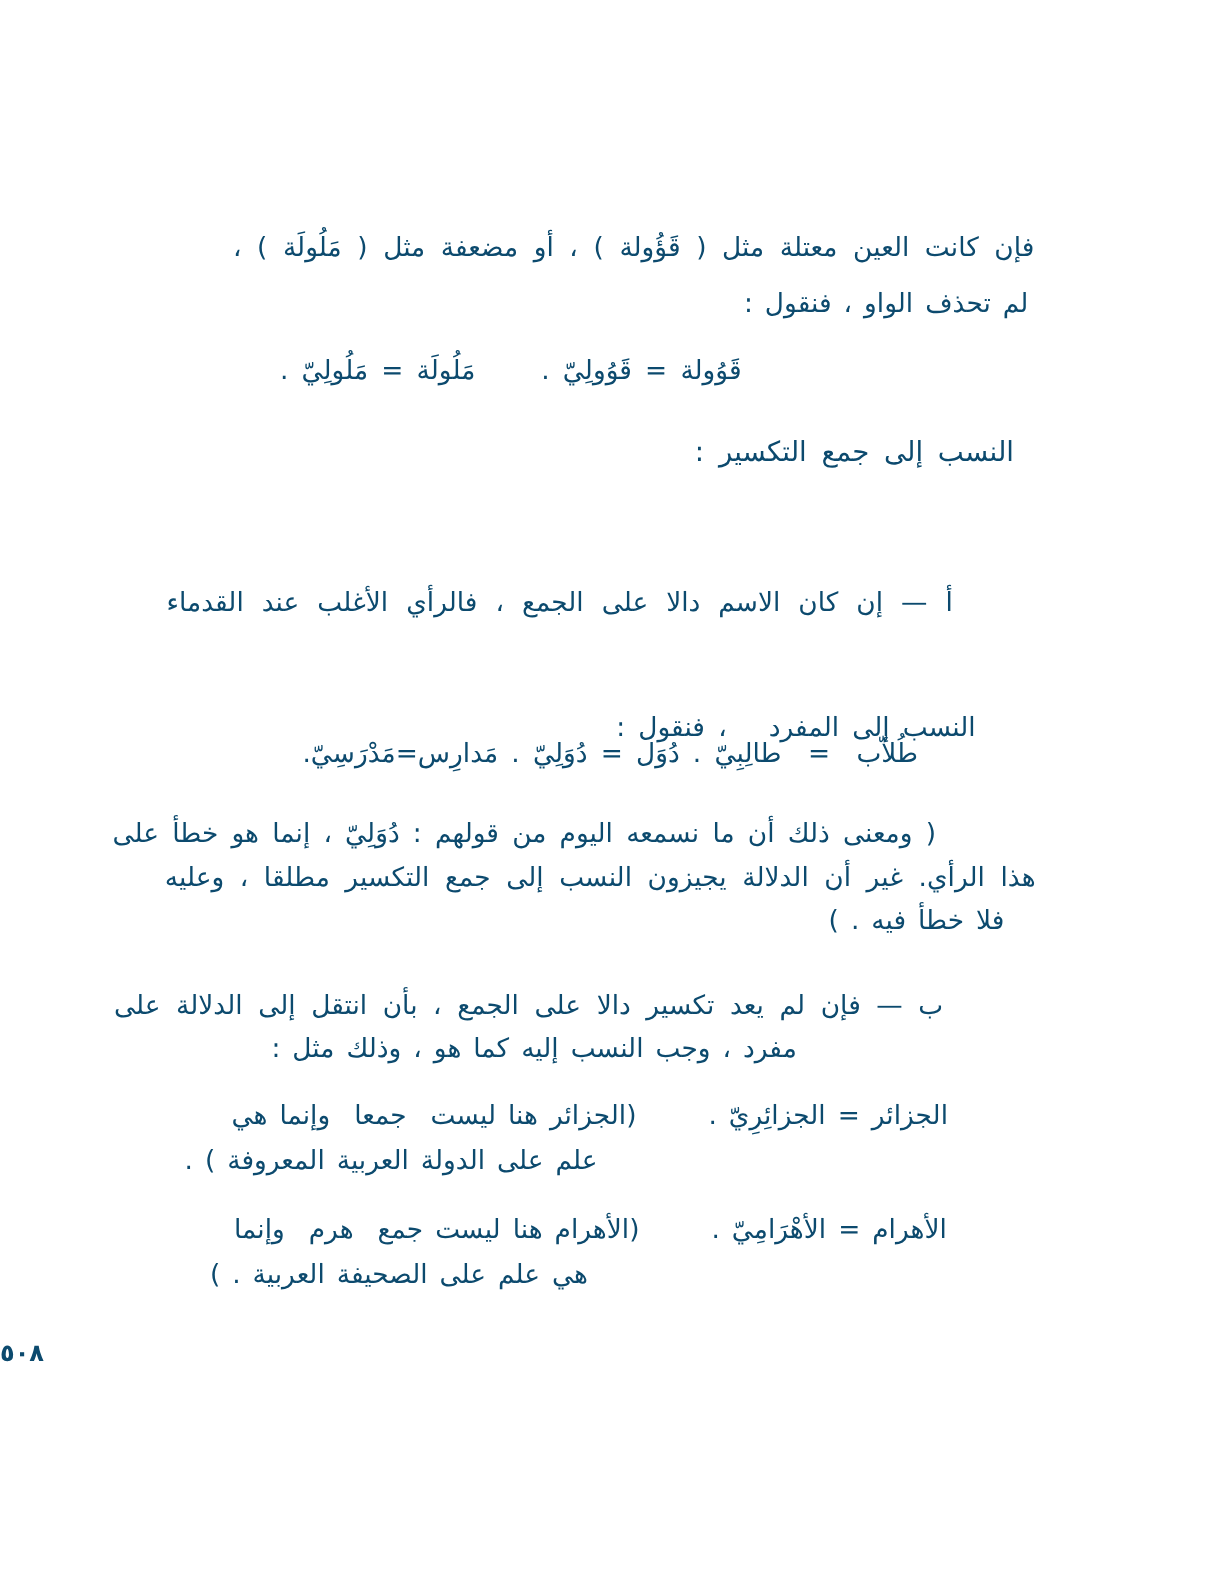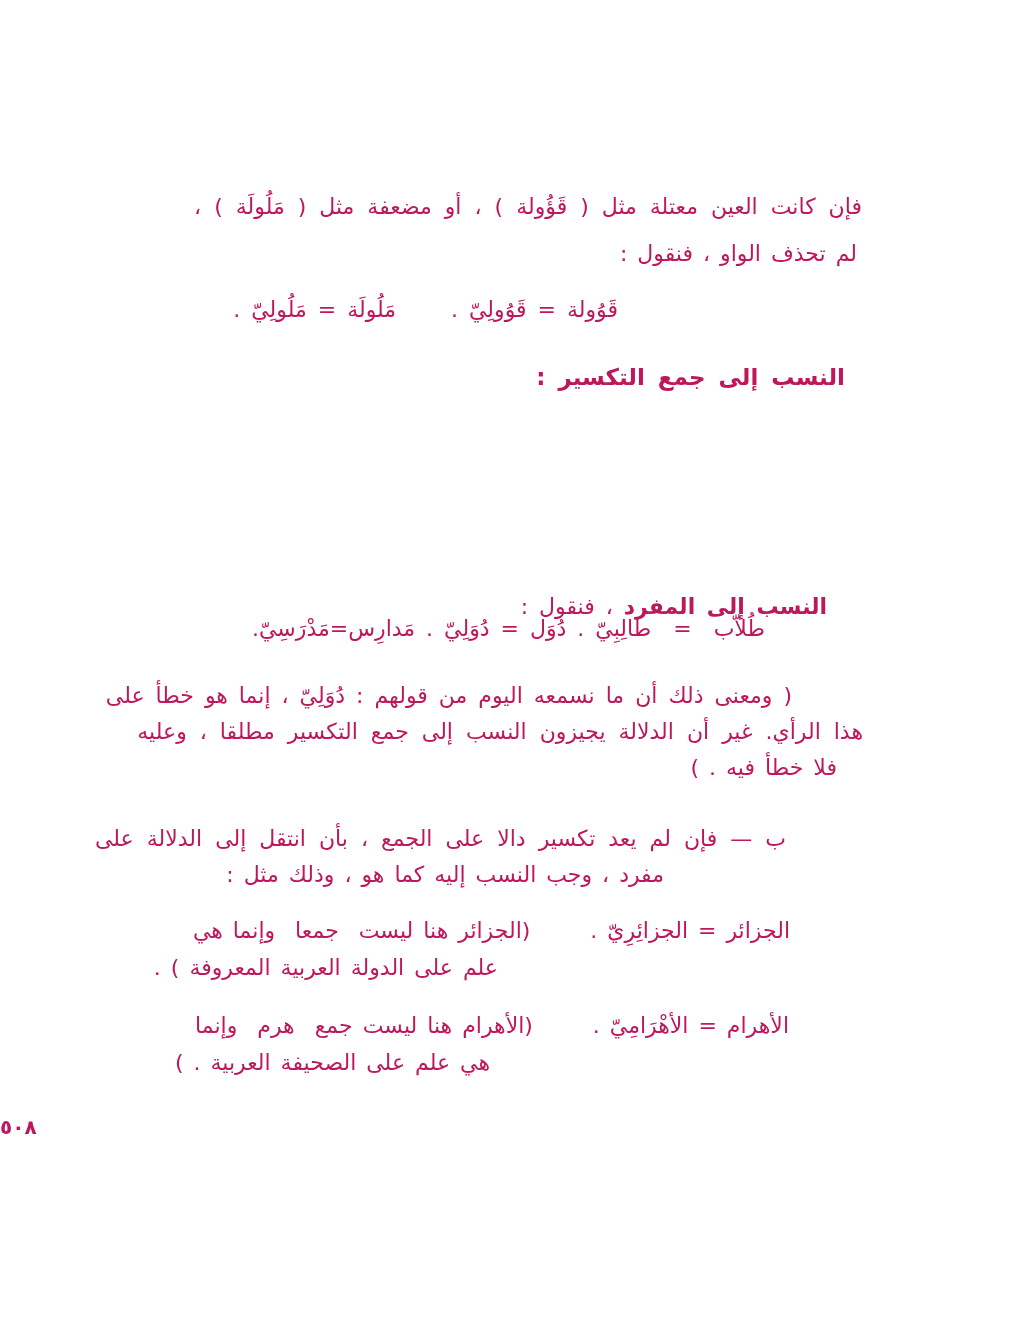--- a/index.html
+++ b/index.html
@@ -7,43 +7,43 @@
     padding: 0;
     background: #ffffff;
   }
   .sheet {
     position: relative;
     width: 1020px;
     height: 1320px;
     background: #ffffff;
     overflow: hidden;
     font-family: "DejaVu Sans", sans-serif;
-    color: #be185d;
+    color: #0c4a6e;
     direction: rtl;
   }
   .ln {
     position: absolute;
     white-space: pre-wrap;
     font-size: 22px;
     line-height: 34px;
     direction: rtl;
     unicode-bidi: plaintext;
     text-align: right;
   }
-  .bold { font-weight: bold; }
+  .bold { font-weight: normal; margin-left: 24px; }
 
   .ln-intro1   { top: 190px;  right: 158px; word-spacing: 6px; }
   .ln-intro2   { top: 237px;  right: 163px; word-spacing: 3px; }
   .ln-eq       { top: 293px;  right: 402px; word-spacing: 4px; }
   .ln-h1       { top: 360px;  right: 175px; font-size: 23px; word-spacing: 5px; }
   .ln-cond     { top: 426px;  right: 218px; word-spacing: 3px; }
   .ln-itema    { top: 486px;  right: 226px; word-spacing: 8px; }
-  .ln-h2       { top: 556px;  right: 149px; word-spacing: 4px; }
+  .ln-h2       { top: 556px;  right: 163px; word-spacing: 4px; }
   .ln-ex       { top: 612px;  right: 255px; word-spacing: 4px; }
-  .ln-note1    { top: 679px;  right: 228px; word-spacing: 4px; }
+  .ln-note1    { top: 679px;  right: 240px; word-spacing: 4px; }
   .ln-note2    { top: 715px;  right: 157px; word-spacing: 6px; }
   .ln-note3    { top: 751px;  right: 183px; word-spacing: 3px; }
   .ln-itemb1   { top: 822px;  right: 234px; word-spacing: 6px; }
   .ln-itemb2   { top: 858px;  right: 356px; word-spacing: 3px; }
   .ln-jz1      { top: 914px;  right: 230px; word-spacing: 3px; }
   .ln-jz2      { top: 951px;  right: 522px; word-spacing: 3px; }
   .ln-ah1      { top: 1009px; right: 231px; word-spacing: 3px; text-align: right; }
   .ln-ah2      { top: 1046px; right: 530px; word-spacing: 3px; }
   .ln-pagenum  {
     top: 1110px; right: 0; left: 0;
@@ -60,20 +60,21 @@
 
   <div class="ln ln-intro1">فإن كانت العين معتلة مثل ( قَؤُولة ) ، أو مضعفة مثل ( مَلُولَة ) ،</div>
 
   <div class="ln ln-eq">قَوُولة = قَوُولِيّ .&nbsp;&nbsp;&nbsp;&nbsp;&nbsp;مَلُولَة = مَلُولِيّ .</div>
 
   <div class="ln ln-intro2">لم تحذف الواو ، فنقول :</div>
 
   <div class="ln ln-h1 bold">النسب إلى جمع التكسير :</div>
 
 
+  <div class="ln ln-itema">أ — إن كان الاسم دالا على الجمع ، فالرأي الأغلب عند القدماء</div>
 
   <div class="ln ln-h2">
     <span class="bold">النسب إلى المفرد</span><span> ، فنقول :</span>
   </div>
 
   <div class="ln ln-ex">طُلاّب  =  طالِبِيّ . دُوَل = دُوَلِيّ . مَدارِس=مَدْرَسِيّ.</div>
 
   <div class="ln ln-note1">( ومعنى ذلك أن ما نسمعه اليوم من قولهم : دُوَلِيّ ، إنما هو خطأ على</div>
 
   <div class="ln ln-note2">هذا الرأي. غير أن الدلالة يجيزون النسب إلى جمع التكسير مطلقا ، وعليه</div>

